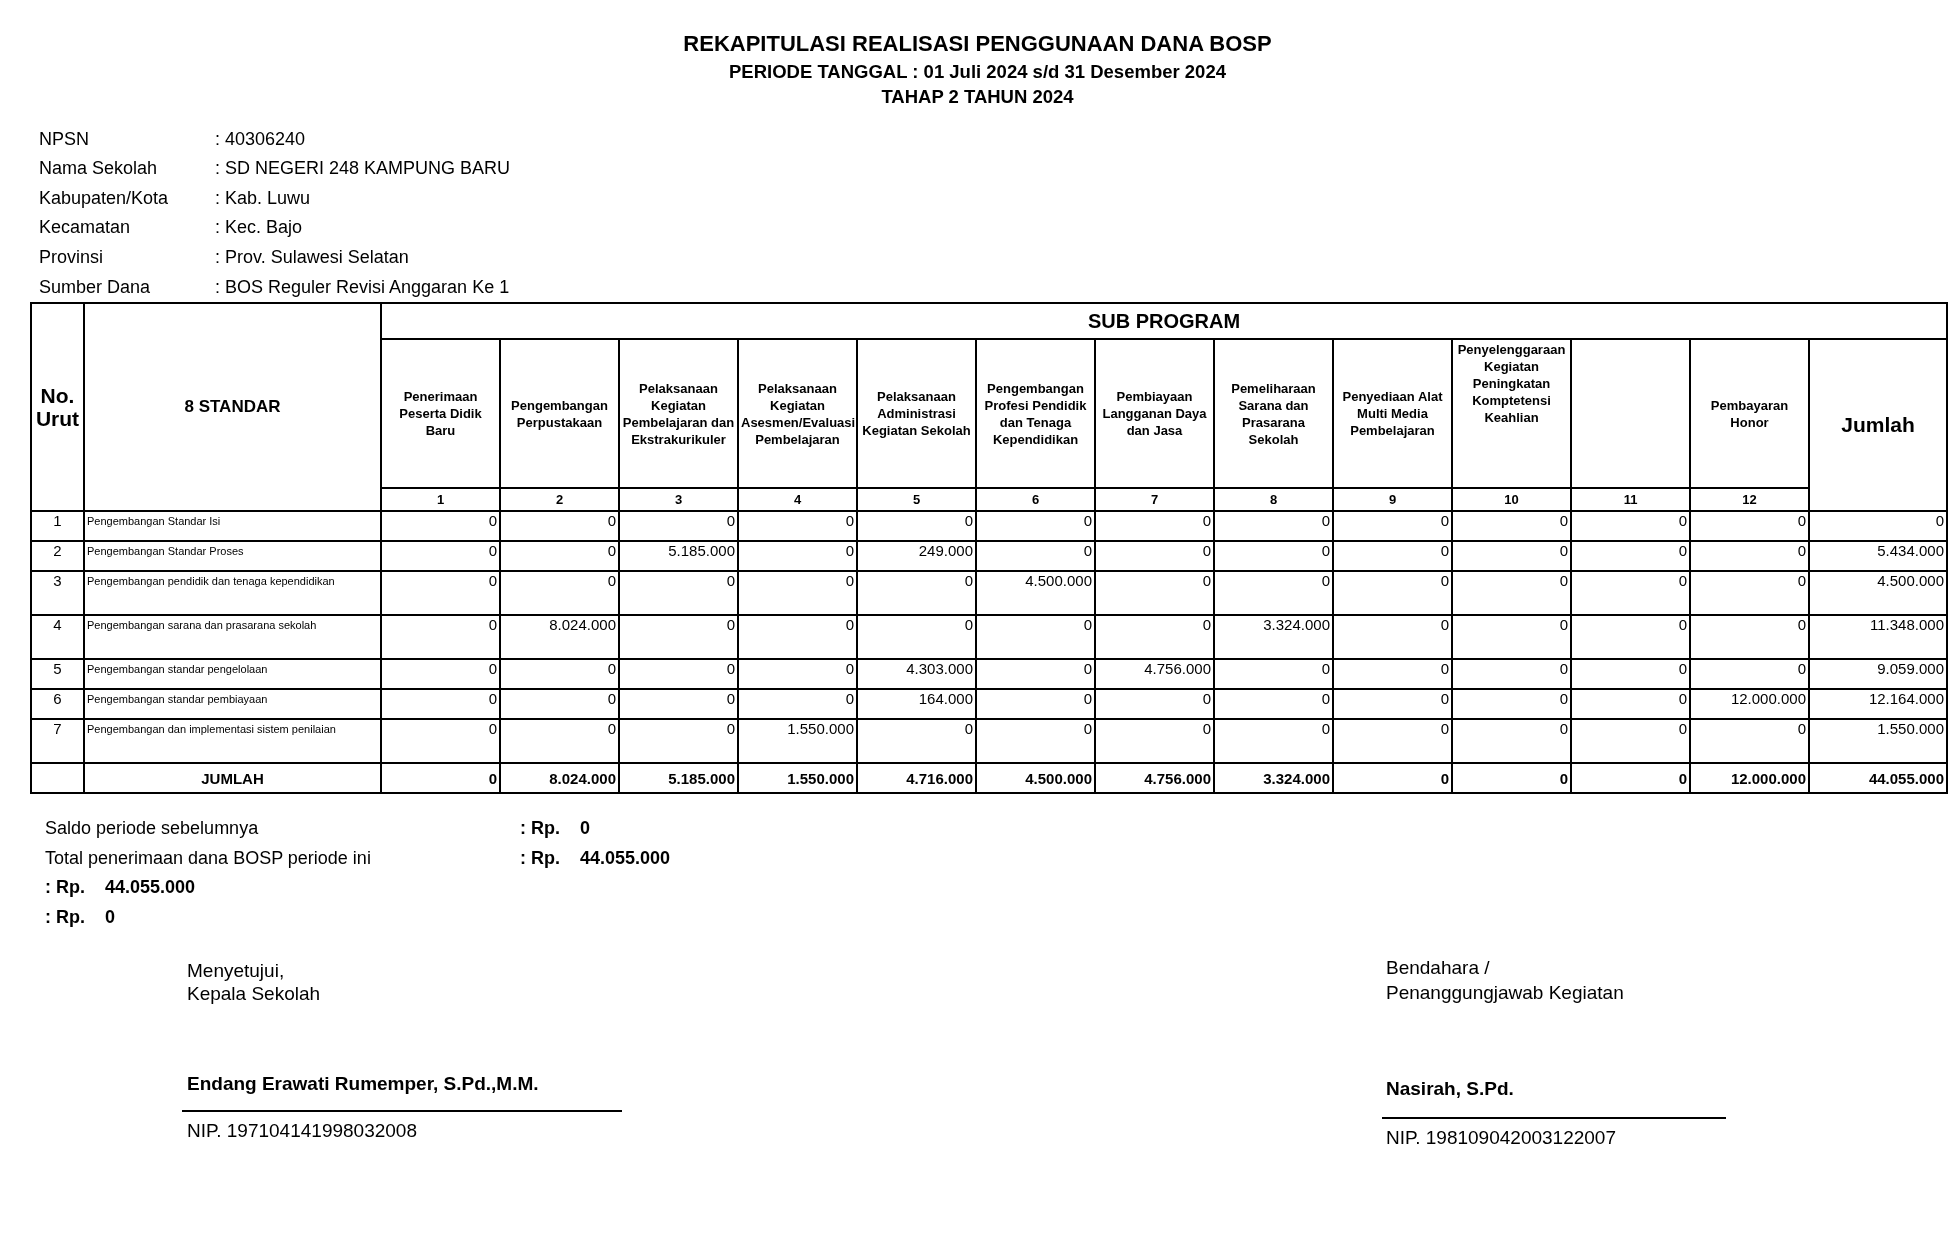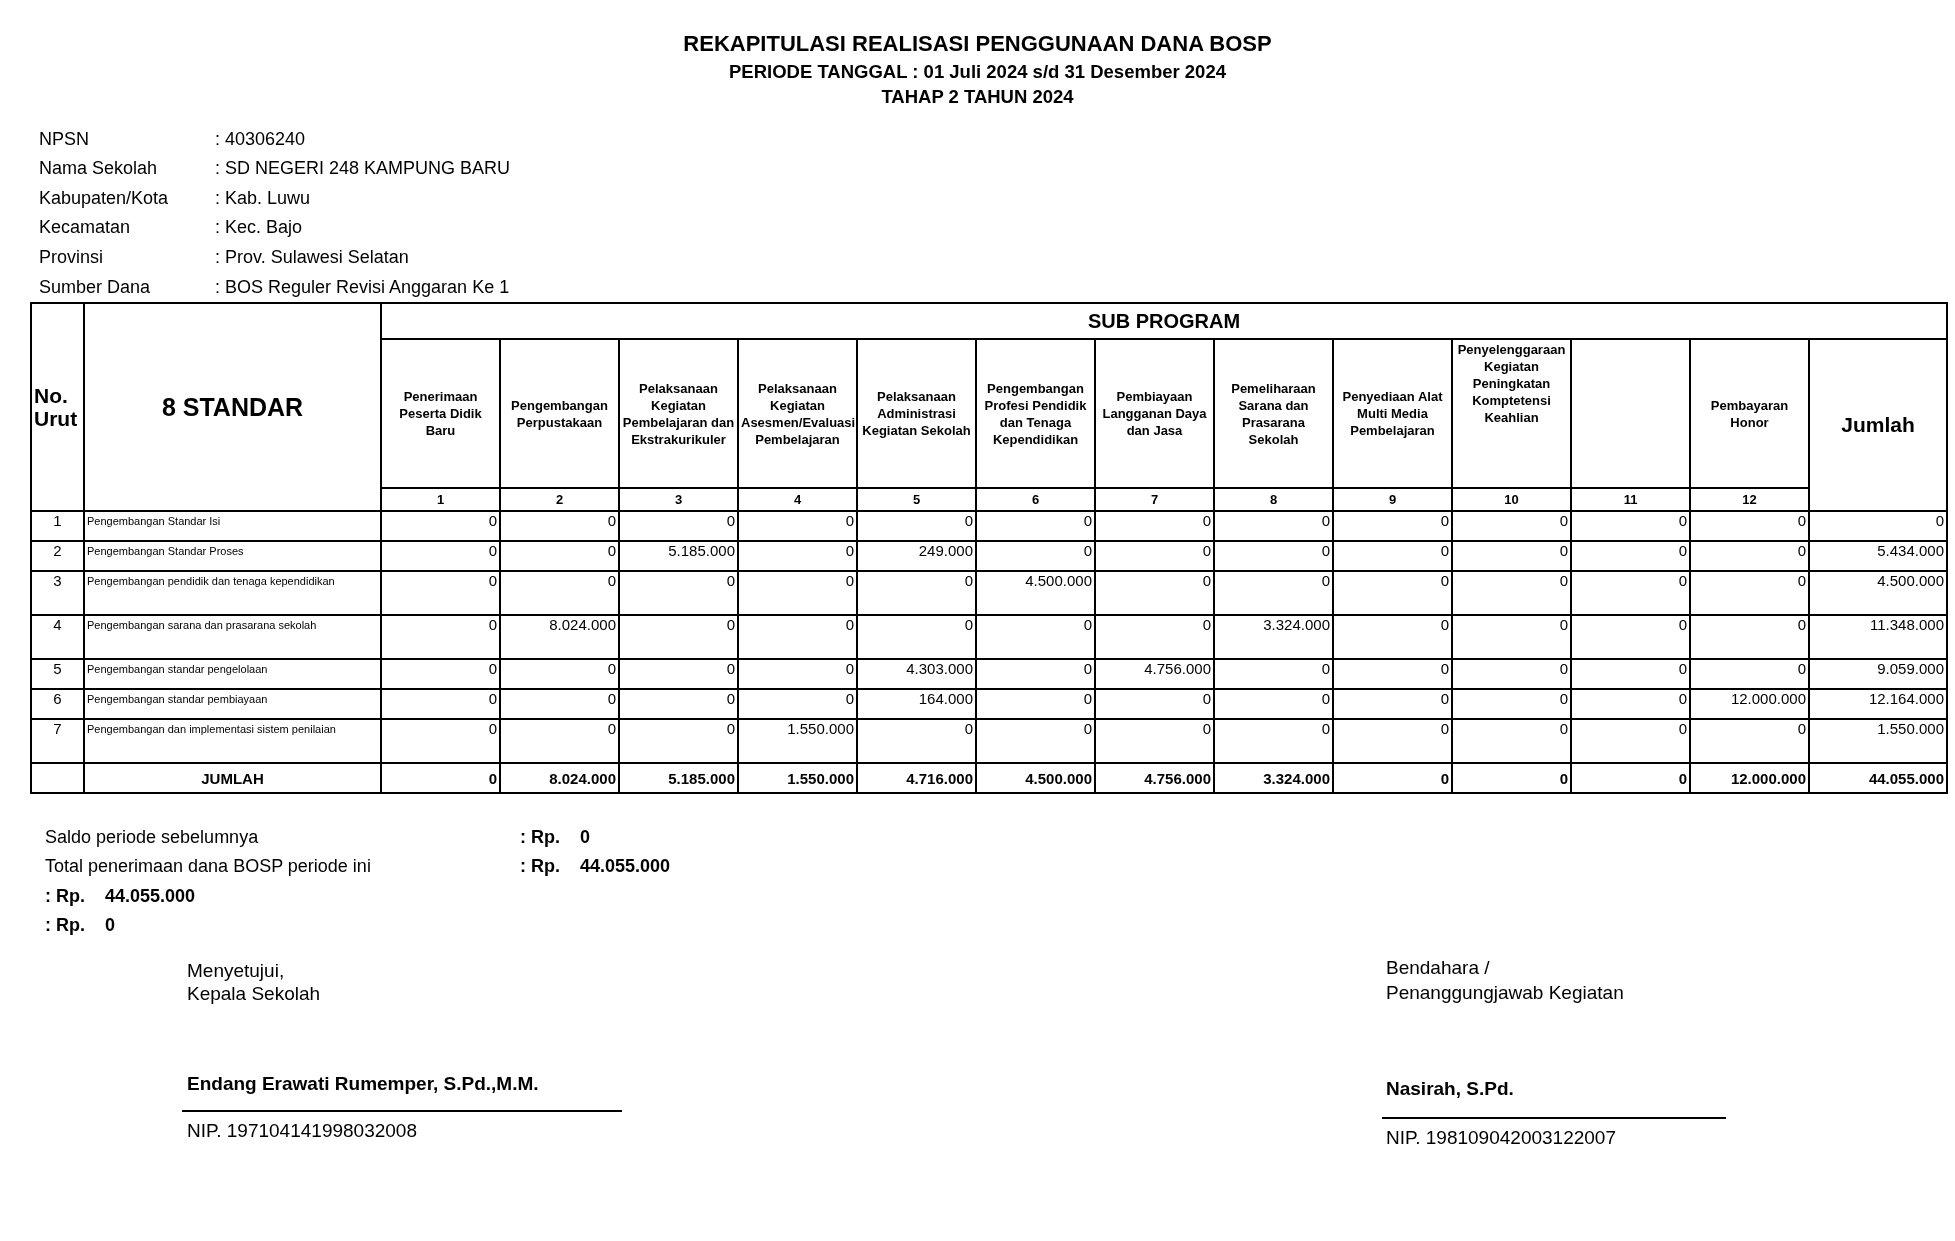--- a/index.html
+++ b/index.html
@@ -14,37 +14,37 @@
 
   table.main {
     position: absolute; left: 30px; top: 302px;
     border-collapse: collapse; table-layout: fixed;
     width: 1916px;
   }
   table.main td, table.main th {
     border: 2px solid #000; padding: 0 2px; box-sizing: border-box;
     overflow: hidden;
   }
-  .h-no { font-size: 21px; font-weight: bold; text-align: left; line-height: 1.1; }
-  .h-std { font-size: 25px; font-weight: bold; text-align: center; }
+  .h-no { font-size: 21px; font-weight: bold; text-align: center; line-height: 1.1; }
+  .h-std { font-size: 17px; font-weight: bold; text-align: center; }
   .h-sub { font-size: 20px; font-weight: bold; text-align: center; height: 36px; }
   .h-col { font-size: 13px; font-weight: bold; text-align: center; line-height: 17px; height: 149px; }
   .h-col.top { vertical-align: top; padding-top: 1px; }
   .h-jml { font-size: 21px; font-weight: bold; text-align: center; }
   .h-num { font-size: 13px; font-weight: bold; text-align: center; height: 23px; }
   td.no { text-align: center; font-size: 15px; vertical-align: top; padding-top: 3px; }
   td.std { font-size: 11px; vertical-align: top; padding-top: 2px; line-height: 19px; }
   td.val { text-align: right; font-size: 15px; vertical-align: top; padding-top: 3px; padding-right: 4px; }
   tr.r1 td { height: 30px; }
   tr.r2 td { height: 44px; }
   tr.tot td { height: 30px; font-weight: bold; vertical-align: middle; padding-top: 0; }
   tr.tot td.std { text-align: center; font-size: 15px; }
 
   .summary { position: absolute; left: 45px; top: 818px; font-size: 18px; }
-  .summary .row { height: 29.6px; display: flex; align-items: flex-end; }
+  .summary .row { height: 29.6px; display: flex; align-items: flex-start; }
   .summary .lbl { width: 475px; }
   .summary .rp { font-weight: bold; width: 60px; }
   .summary .amt { font-weight: bold; }
 
   .sign { position: absolute; font-size: 19px; }
   .sign .name { font-weight: bold; }
   .sign .line { border-top: 2px solid #000; position: absolute; }
 </style>
 </head>
 <body>

